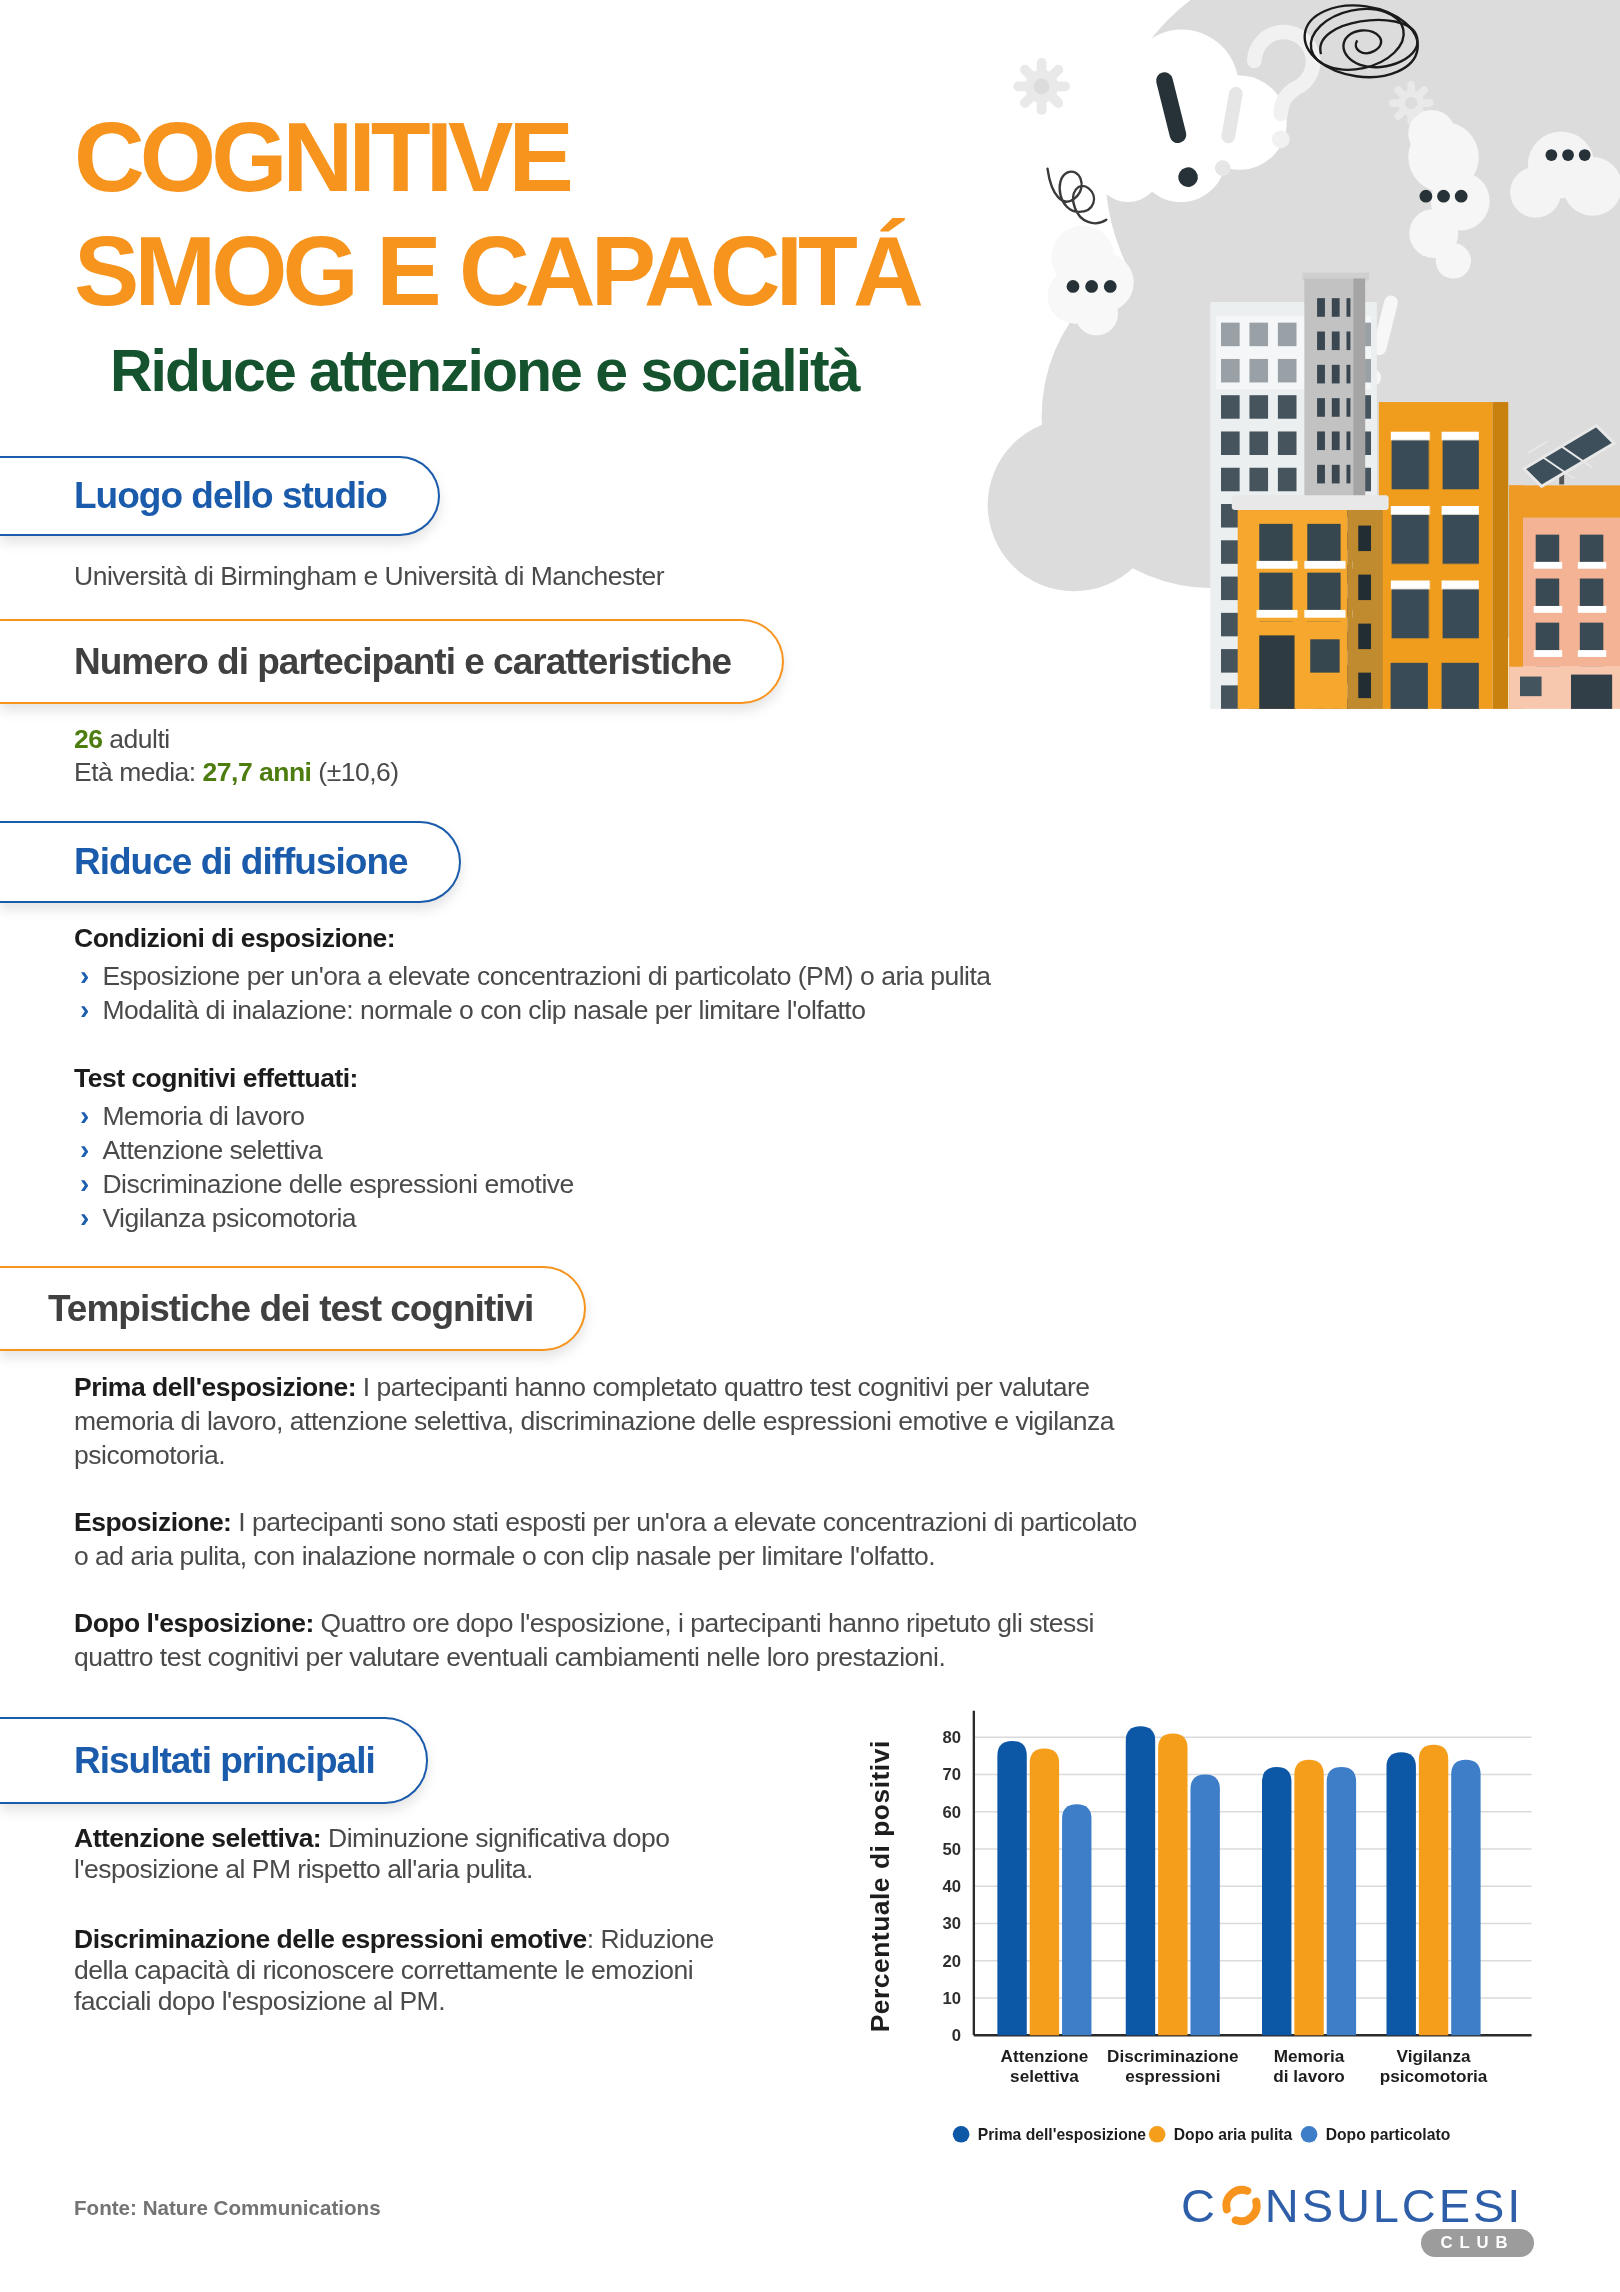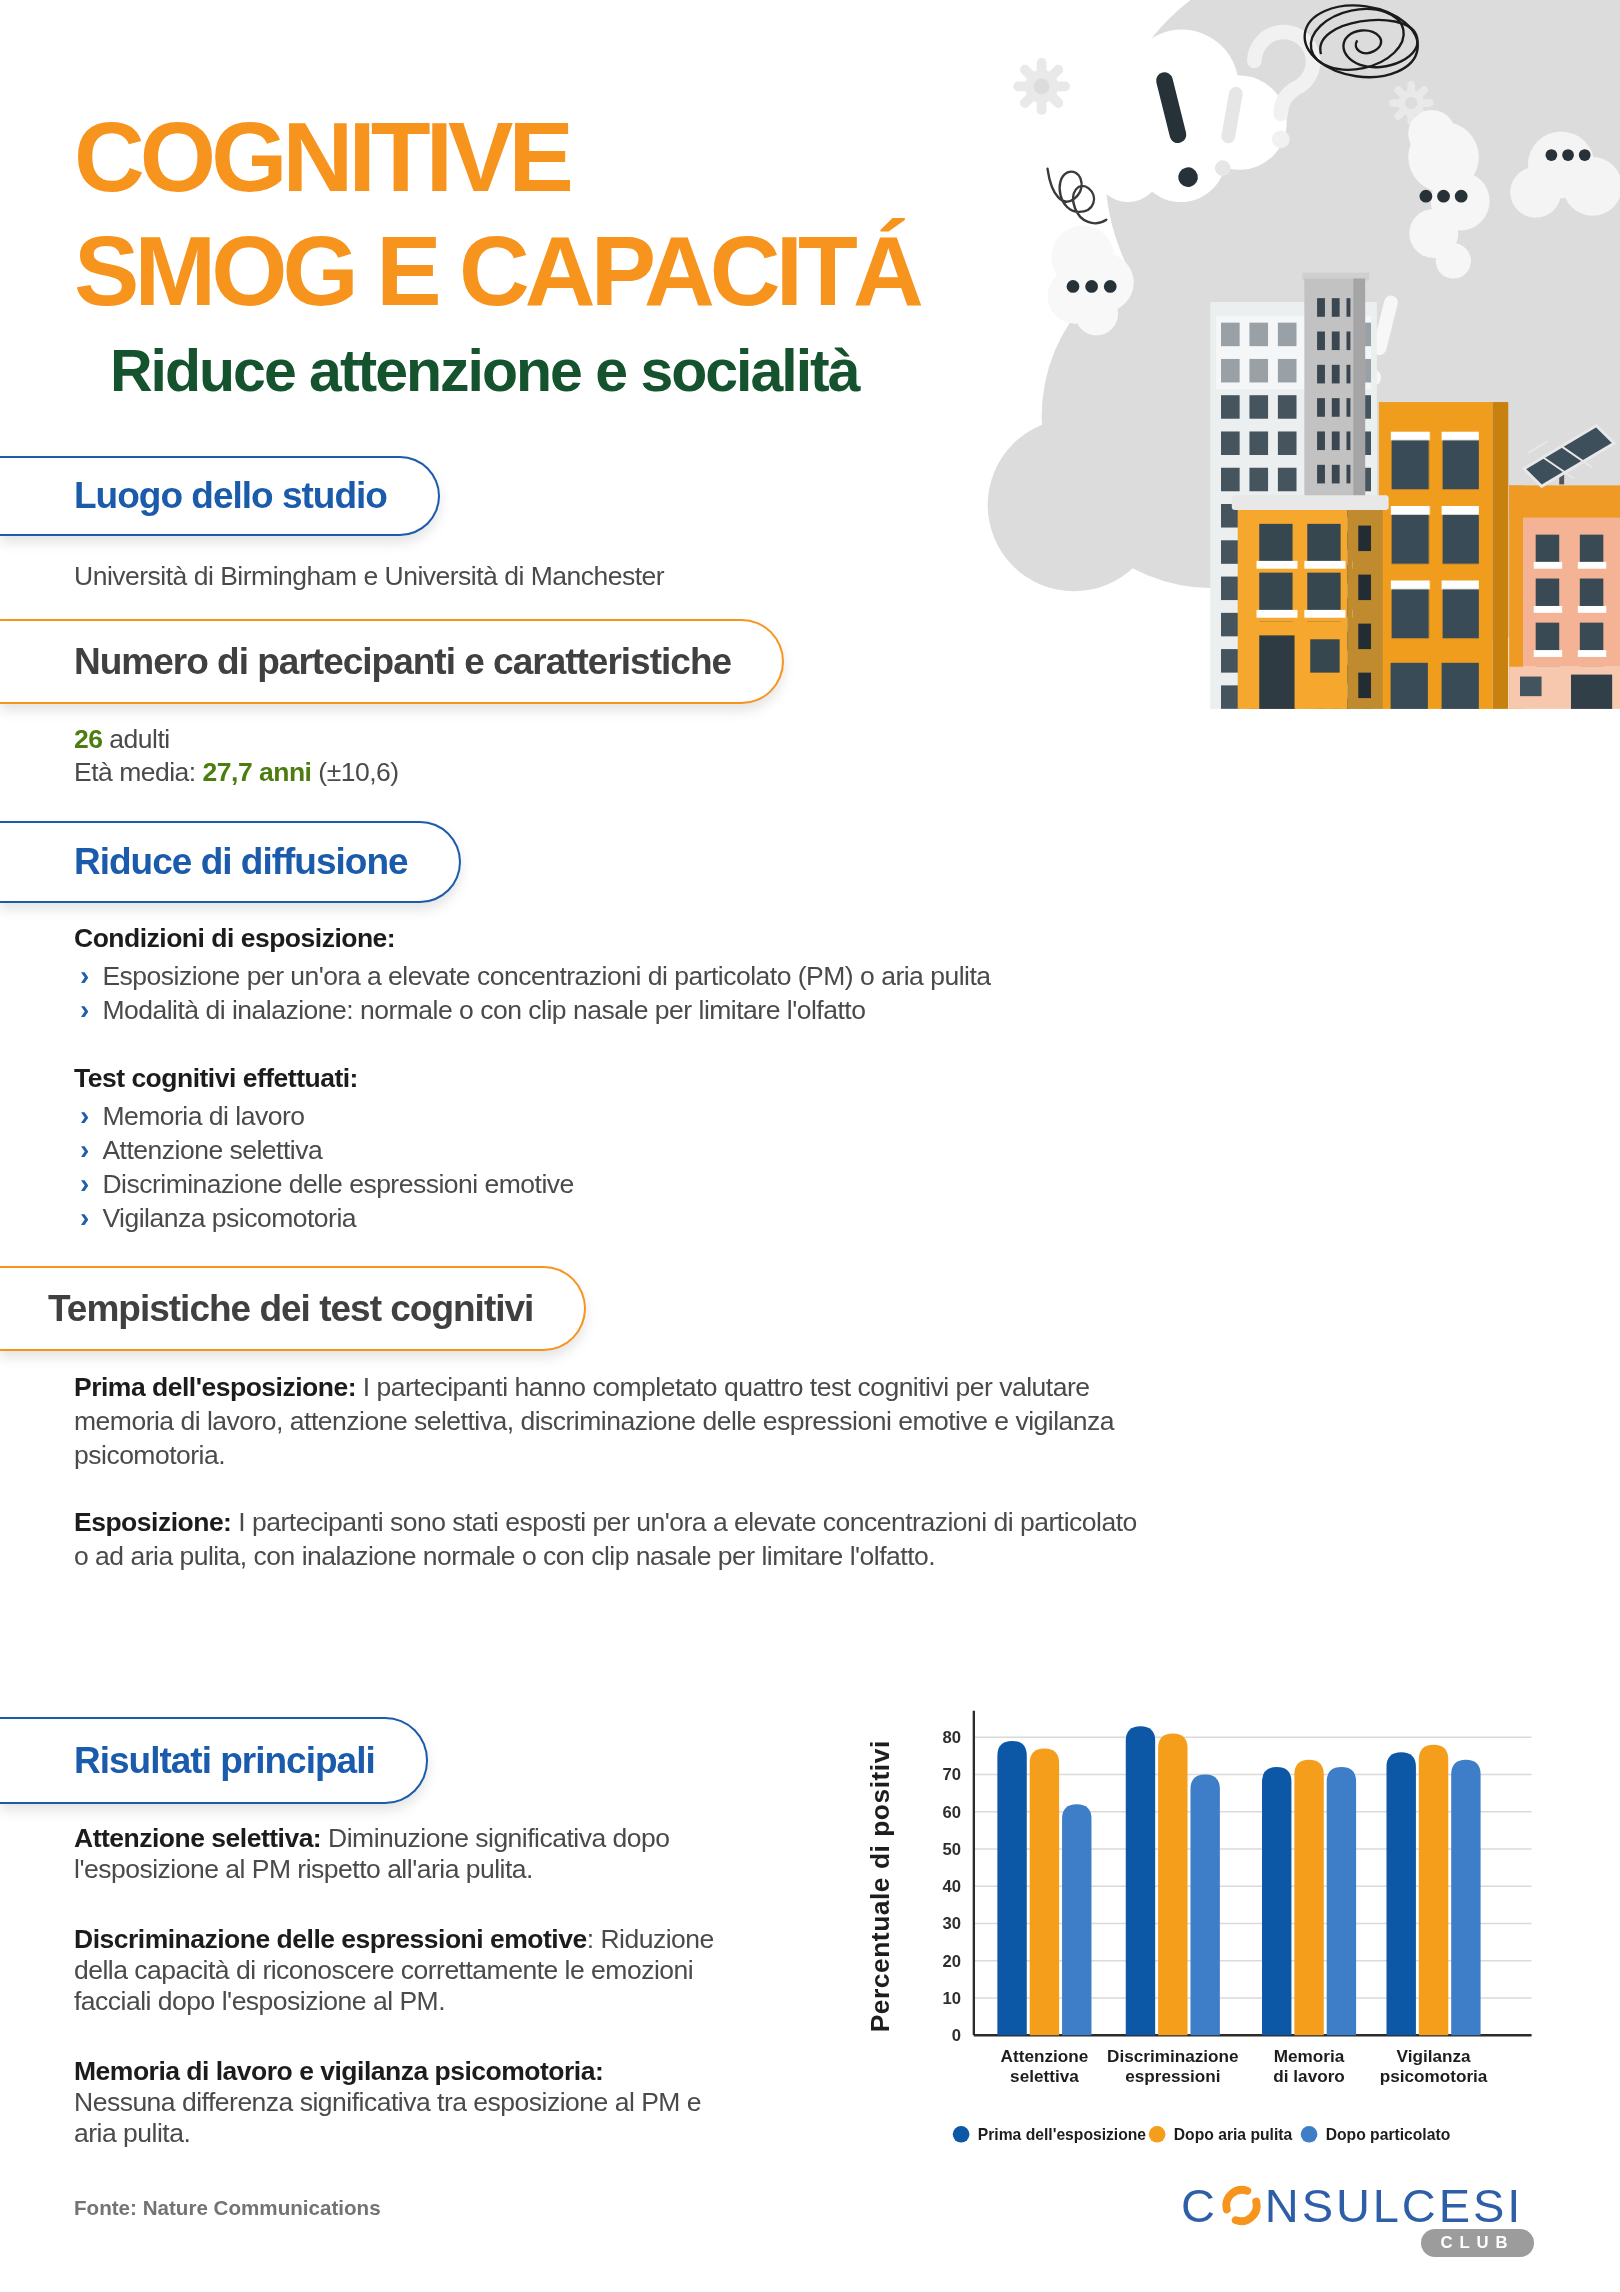--- a/index.html
+++ b/index.html
@@ -290,29 +290,29 @@
         </li>
     </ul>
   </div>
 
   <div class="pill orange" style="top:1266px;height:81px;padding-left:48px;">
     <span>Tempistiche dei test cognitivi</span>
   </div>
   <div class="body-text" style="top:1370px;width:1078px;">
     <p class="para"><span class="lead">Prima dell'esposizione:</span><span> I partecipanti hanno completato quattro test cognitivi per valutare memoria di lavoro, attenzione selettiva, discriminazione delle espressioni emotive e vigilanza psicomotoria.</span></p>
     <p class="para"><span class="lead">Esposizione:</span><span> I partecipanti sono stati esposti per un'ora a elevate concentrazioni di particolato o ad aria pulita, con inalazione normale o con clip nasale per limitare l'olfatto.</span></p>
+    <p class="para"><span class="lead">Dopo l'esposizione:</span><span> Quattro ore dopo l'esposizione, i partecipanti hanno ripetuto gli stessi quattro test cognitivi per valutare eventuali cambiamenti nelle loro prestazioni.</span></p>
   </div>
 
   <div class="pill blue" style="top:1717px;height:83px;">
     <span>Risultati principali</span>
   </div>
   <div class="body-text risultati" style="top:1823px;width:647px;">
     <p class="para"><span class="lead">Attenzione selettiva:</span><span> Diminuzione significativa dopo l'esposizione al PM rispetto all'aria pulita.</span></p>
     <p class="para"><span class="lead">Discriminazione delle espressioni emotive</span><span>: Riduzione della capacità di riconoscere correttamente le emozioni facciali dopo l'esposizione al PM.</span></p>
-    <p class="para"><span class="lead lead-block">Memoria di lavoro e vigilanza psicomotoria:</span><span>Nessuna differenza significativa tra esposizione al PM e aria pulita.</span></p>
   </div>
 
   <svg class="chart" viewBox="0 0 715 505" width="701" height="495">
       <text x="100" y="345" text-anchor="end" class="tick">0</text>
       <line x1="113" y1="301" x2="682" y2="301" stroke="#dadada" stroke-width="1.4"></line>
       <text x="100" y="307" text-anchor="end" class="tick">10</text>
       <line x1="113" y1="263" x2="682" y2="263" stroke="#dadada" stroke-width="1.4"></line>
       <text x="100" y="269" text-anchor="end" class="tick">20</text>
       <line x1="113" y1="225" x2="682" y2="225" stroke="#dadada" stroke-width="1.4"></line>
       <text x="100" y="231" text-anchor="end" class="tick">30</text>

